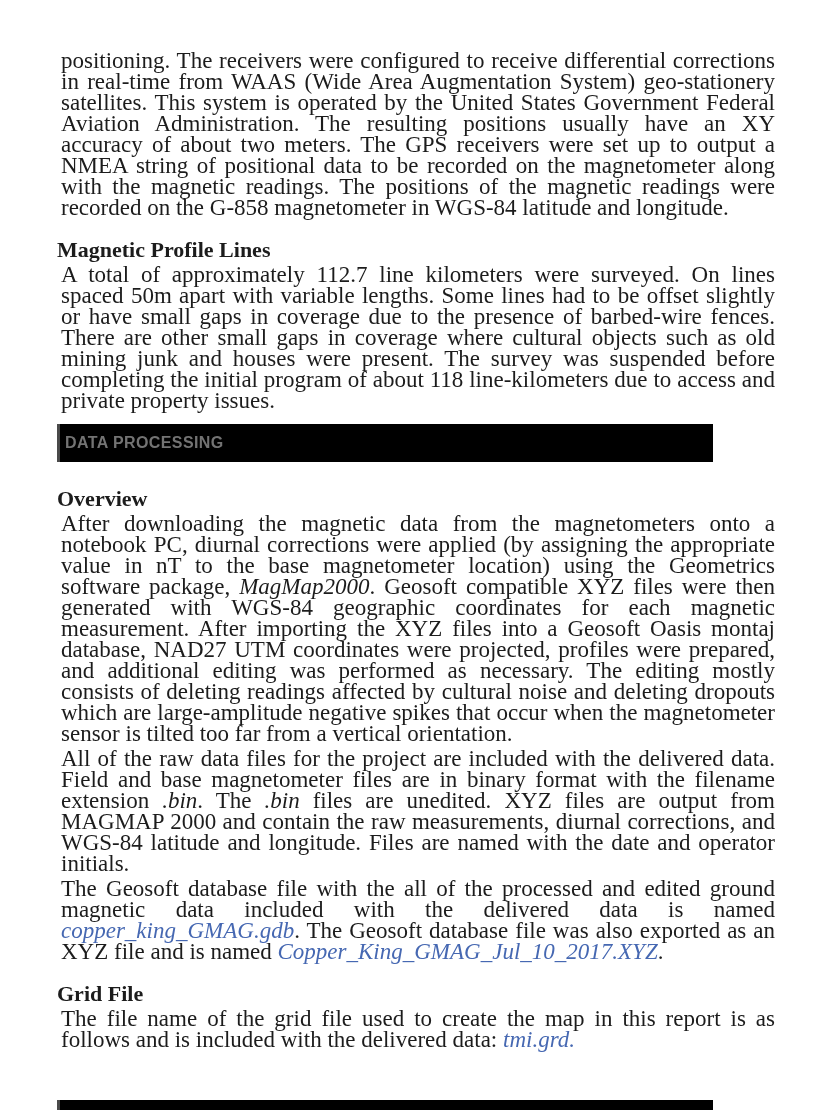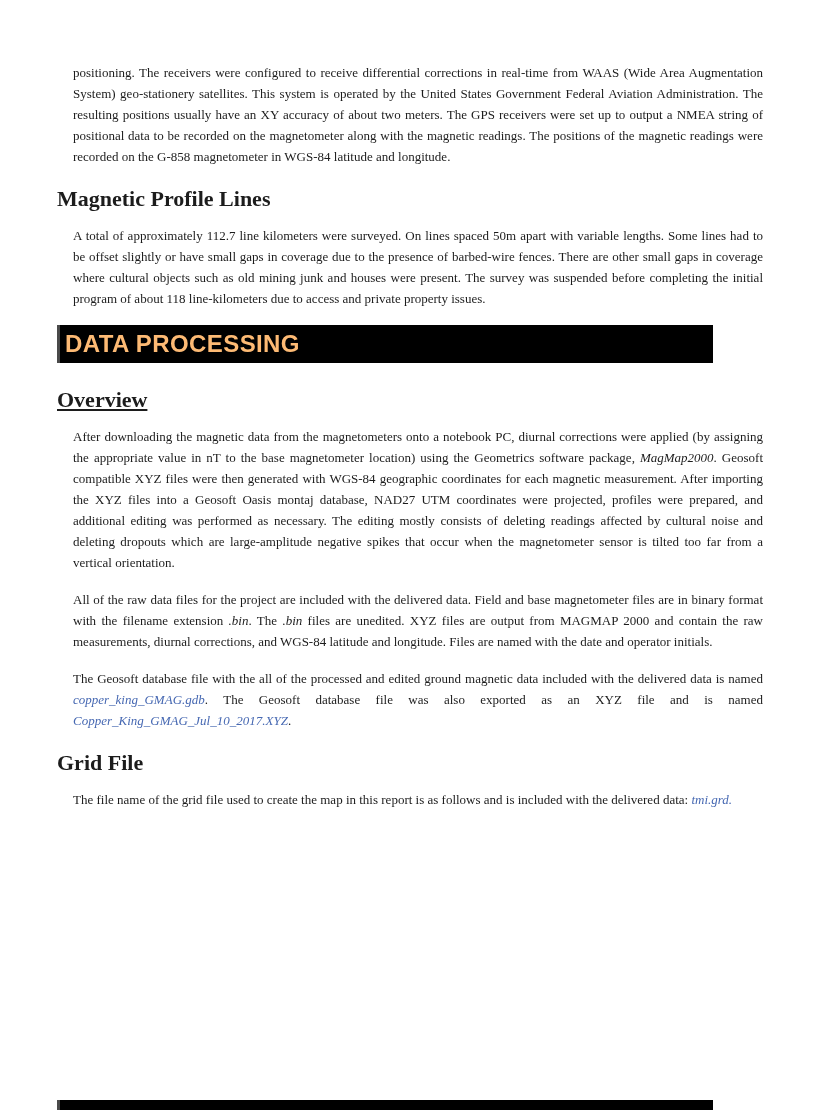--- a/index.html
+++ b/index.html
@@ -12,24 +12,24 @@
     font-family: "Liberation Serif", serif;
     color: #1c1c1c;
   }
   .content {
     position: absolute;
     left: 57px;
     top: 46px;
     width: 722px;
   }
   .para {
-    font-size: 13px;
+    font-size: 23px;
     line-height: 21px;
     text-align: justify;
-    margin: 16px;
+    margin: 4px;
   }
   .subheading {
     font-size: 22px;
     line-height: 21px;
     font-weight: bold;
     margin: 21px 0 0 0;
   }
   .section-bar {
     box-sizing: border-box;
     width: 656px;
@@ -37,23 +37,23 @@
     background: #000000;
     border-left: 3px solid #4a4a4a;
     margin: 13px 0 26px 0;
     display: flex;
     align-items: center;
     padding-left: 5px;
   }
   .section-bar-label {
     font-family: "Liberation Sans", sans-serif;
     font-weight: bold;
-    font-size: 24px;
+    font-size: 16px;
     letter-spacing: 0.4px;
-    color: #fdba74;
+    color: #737373;
   }
   .section-bar-partial {
     position: absolute;
     left: 57px;
     top: 1100px;
     width: 656px;
     height: 10px;
     background: #000000;
     border-left: 3px solid #4a4a4a;
     box-sizing: border-box;
@@ -69,21 +69,21 @@
 
     <p class="para"><span>positioning. The receivers were configured to receive differential corrections in real-time from WAAS (Wide Area Augmentation System) geo-stationery satellites. This system is operated by the United States Government Federal Aviation Administration. The resulting positions usually have an XY accuracy of about two meters. The GPS receivers were set up to output a NMEA string of positional data to be recorded on the magnetometer along with the magnetic readings. The positions of the magnetic readings were recorded on the G-858 magnetometer in WGS-84 latitude and longitude.</span></p>
 
     <h3 class="subheading">Magnetic Profile Lines</h3>
     <p class="para"><span>A total of approximately 112.7 line kilometers were surveyed. On lines spaced 50m apart with variable lengths. Some lines had to be offset slightly or have small gaps in coverage due to the presence of barbed-wire fences. There are other small gaps in coverage where cultural objects such as old mining junk and houses were present. The survey was suspended before completing the initial program of about 118 line-kilometers due to access and private property issues.</span></p>
 
     <div class="section-bar">
       <span class="section-bar-label">DATA PROCESSING</span>
     </div>
 
-    <h3 class="subheading" style="margin-top:0;text-decoration:underline;">Overview</h3>
+    <h3 class="subheading" style="margin-top:0;">Overview</h3>
     <p class="para"><span>After downloading the magnetic data from the magnetometers onto a notebook PC, diurnal corrections were applied (by assigning the appropriate value in nT to the base magnetometer location) using the Geometrics software package, </span><span class="seg-italic">MagMap2000</span><span>. Geosoft compatible XYZ files were then generated with WGS-84 geographic coordinates for each magnetic measurement. After importing the XYZ files into a Geosoft Oasis montaj database, NAD27 UTM coordinates were projected, profiles were prepared, and additional editing was performed as necessary. The editing mostly consists of deleting readings affected by cultural noise and deleting dropouts which are large-amplitude negative spikes that occur when the magnetometer sensor is tilted too far from a vertical orientation.</span></p>
 
 
     <p class="para"><span>All of the raw data files for the project are included with the delivered data. Field and base magnetometer files are in binary format with the filename extension </span><span class="seg-italic">.bin</span><span>. The </span><span class="seg-italic">.bin</span><span> files are unedited. XYZ files are output from MAGMAP 2000 and contain the raw measurements, diurnal corrections, and WGS-84 latitude and longitude. Files are named with the date and operator initials.</span></p>
 
     <p class="para"><span>The Geosoft database file with the all of the processed and edited ground magnetic data included with the delivered data is named </span><span class="seg-link">copper_king_GMAG.gdb</span><span>. The Geosoft database file was also exported as an XYZ file and is named </span><span class="seg-link">Copper_King_GMAG_Jul_10_2017.XYZ</span><span>.</span></p>
 
     <h3 class="subheading">Grid File</h3>
     <p class="para"><span>The file name of the grid file used to create the map in this report is as follows and is included with the delivered data: </span><span class="seg-link">tmi.grd.</span></p>
 

